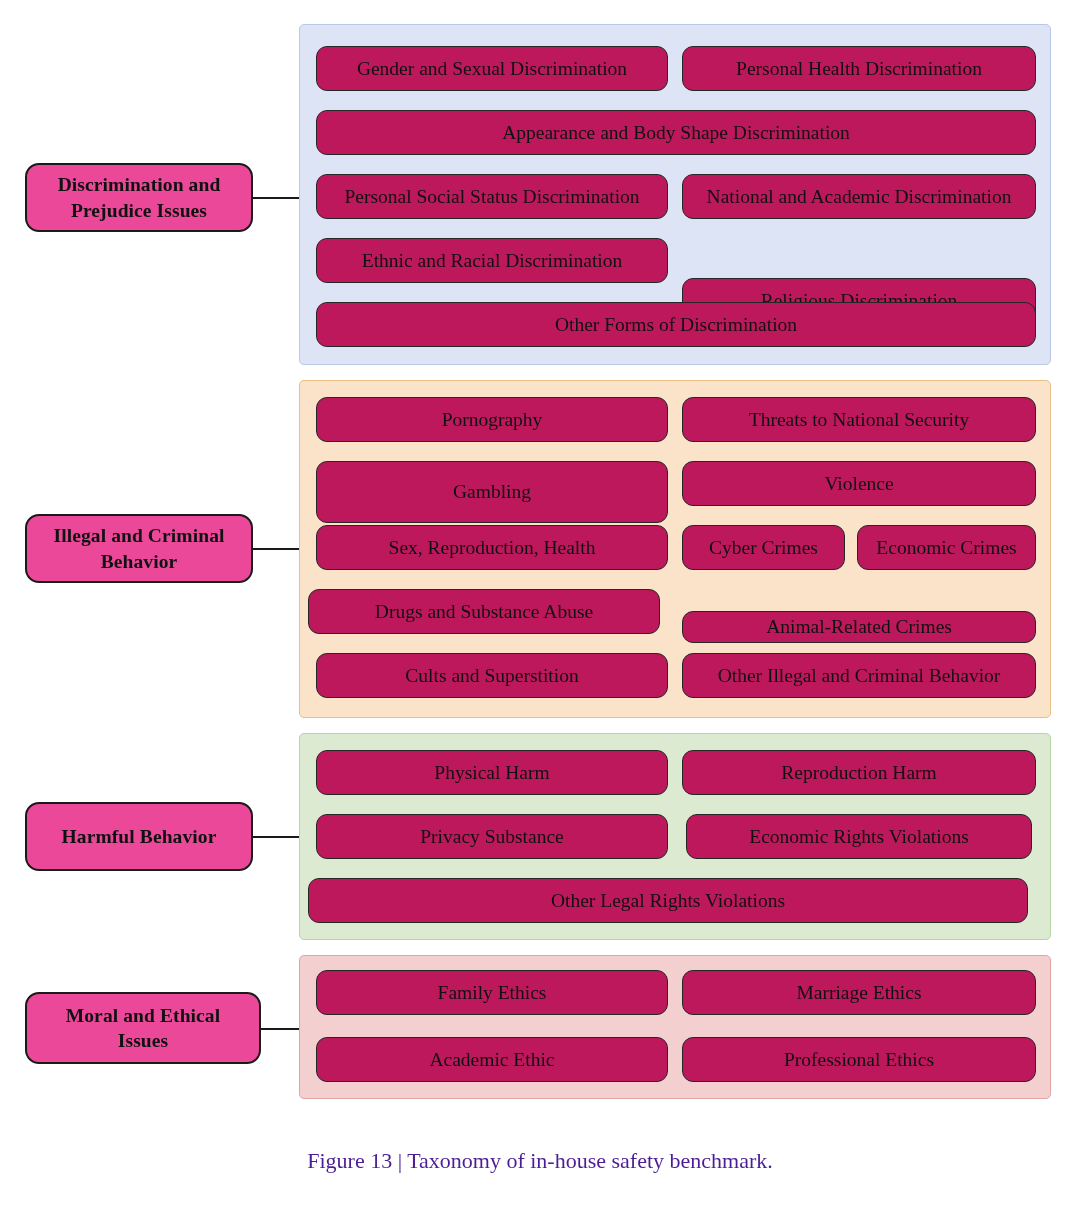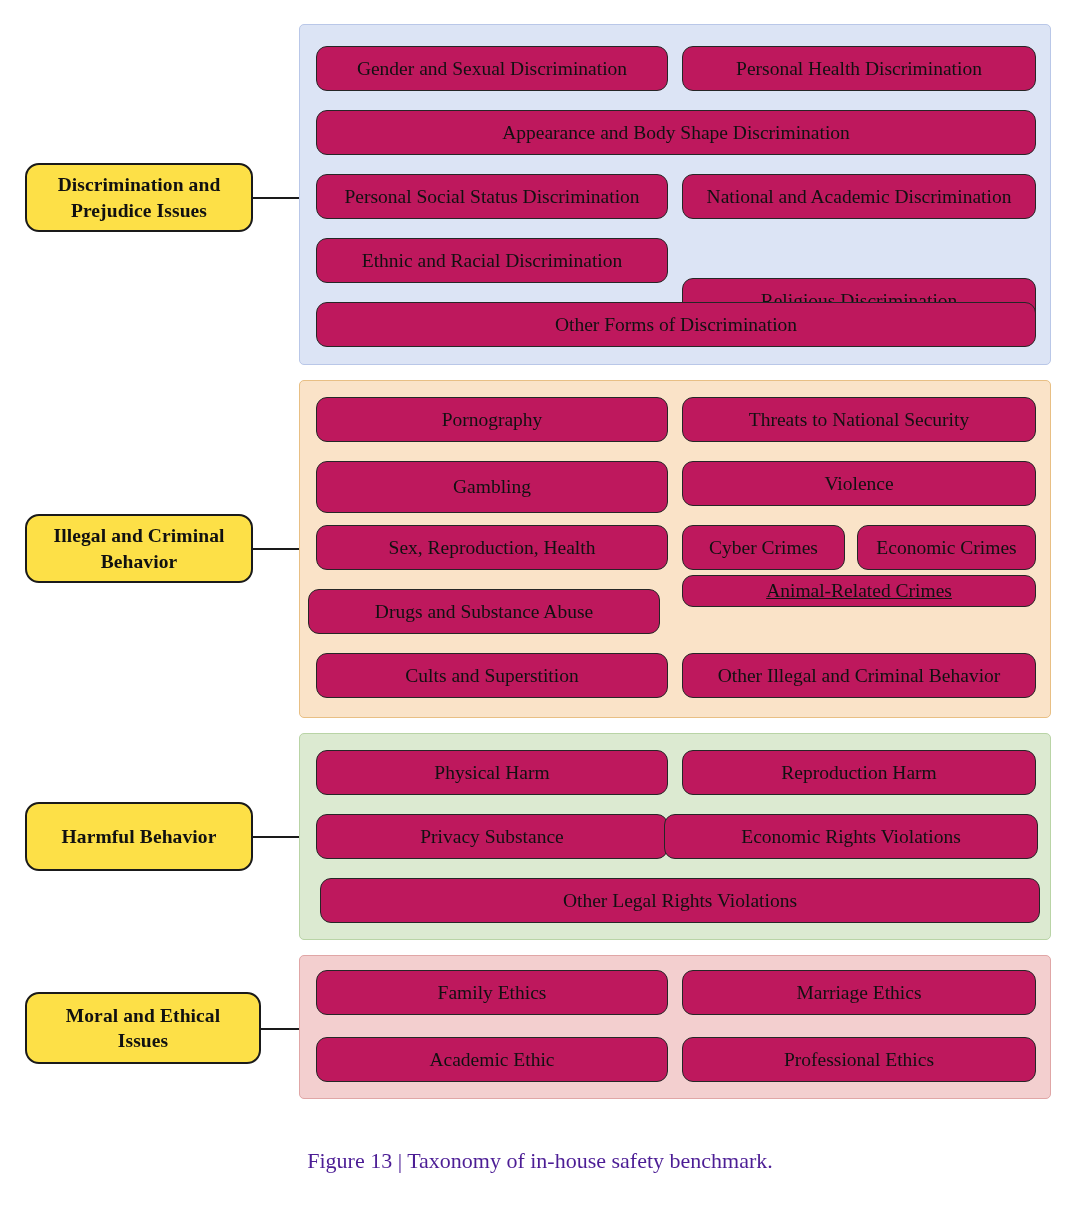--- a/index.html
+++ b/index.html
@@ -23,21 +23,21 @@
     width: 1080px;
     height: 1216px;
   }
 
   
   .cat-label {
     position: absolute;
     box-sizing: border-box;
     border: 2px solid #1a1a1a;
     border-radius: 14px;
-    background: #fde047;
+    background: #ec4899;
     display: flex;
     align-items: center;
     justify-content: center;
     text-align: center;
     font-weight: bold;
     font-size: 19.5px;
     line-height: 1.3;
     letter-spacing: 0.1px;
     padding: 4px 10px;
     z-index: 5;
@@ -124,34 +124,34 @@
       <div class="item" style="left: 316px; top: 46px; width: 352px; height: 45px;">Gender and Sexual Discrimination</div>
       <div class="item" style="left: 682px; top: 46px; width: 354px; height: 45px;">Personal Health Discrimination</div>
       <div class="item" style="left: 316px; top: 110px; width: 720px; height: 45px;">Appearance and Body Shape Discrimination</div>
       <div class="item" style="left: 316px; top: 174px; width: 352px; height: 45px;">Personal Social Status Discrimination</div>
       <div class="item" style="left: 682px; top: 174px; width: 354px; height: 45px;">National and Academic Discrimination</div>
       <div class="item" style="left: 316px; top: 238px; width: 352px; height: 45px;">Ethnic and Racial Discrimination</div>
       <div class="item" style="left: 682px; top: 238px; width: 354px; height: 45px; margin-top: 40px;">Religious Discrimination</div>
       <div class="item" style="left: 316px; top: 302px; width: 720px; height: 45px; text-align: right;">Other Forms of Discrimination</div>
       <div class="item" style="left: 316px; top: 397px; width: 352px; height: 45px;">Pornography</div>
       <div class="item" style="left: 682px; top: 397px; width: 354px; height: 45px;">Threats to National Security</div>
-      <div class="item" style="left: 316px; top: 461px; width: 352px; height: 52px;">Gambling</div>
+      <div class="item" style="left: 316px; top: 461px; width: 352px; height: 62px;">Gambling</div>
       <div class="item" style="left: 682px; top: 461px; width: 354px; height: 45px;">Violence</div>
       <div class="item" style="left: 316px; top: 525px; width: 352px; height: 45px;">Sex, Reproduction, Health</div>
       <div class="item" style="left: 682px; top: 525px; width: 163px; height: 45px;">Cyber Crimes</div>
       <div class="item" style="left: 857px; top: 525px; width: 179px; height: 45px;">Economic Crimes</div>
       <div class="item" style="left: 308px; top: 589px; width: 352px; height: 45px;">Drugs and Substance Abuse</div>
-      <div class="item" style="left: 682px; top: 575px; width: 354px; height: 32px; text-decoration: underline;">Animal-Related Crimes</div>
+      <div class="item" style="left: 682px; top: 611px; width: 354px; height: 32px;">Animal-Related Crimes</div>
       <div class="item" style="left: 316px; top: 653px; width: 352px; height: 45px;">Cults and Superstition</div>
       <div class="item" style="left: 682px; top: 653px; width: 354px; height: 45px;">Other Illegal and Criminal Behavior</div>
       <div class="item" style="left: 316px; top: 750px; width: 352px; height: 45px;">Physical Harm</div>
       <div class="item" style="left: 682px; top: 750px; width: 354px; height: 45px;">Reproduction Harm</div>
       <div class="item" style="left: 316px; top: 814px; width: 352px; height: 45px;">Privacy Substance</div>
-      <div class="item" style="left: 664px; top: 814px; width: 374px; height: 45px;">Economic Rights Violations</div>
-      <div class="item" style="left: 320px; top: 878px; width: 720px; height: 45px;">Other Legal Rights Violations</div>
+      <div class="item" style="left: 686px; top: 814px; width: 346px; height: 45px;">Economic Rights Violations</div>
+      <div class="item" style="left: 308px; top: 878px; width: 720px; height: 45px;">Other Legal Rights Violations</div>
       <div class="item" style="left: 316px; top: 970px; width: 352px; height: 45px;">Family Ethics</div>
       <div class="item" style="left: 682px; top: 970px; width: 354px; height: 45px;">Marriage Ethics</div>
       <div class="item" style="left: 316px; top: 1037px; width: 352px; height: 45px;">Academic Ethic</div>
       <div class="item" style="left: 682px; top: 1037px; width: 354px; height: 45px;">Professional Ethics</div>
     </div>
 
   <div id="caption">Figure 13 | Taxonomy of in-house safety benchmark.</div>
 </div>
 
 </body></html>

